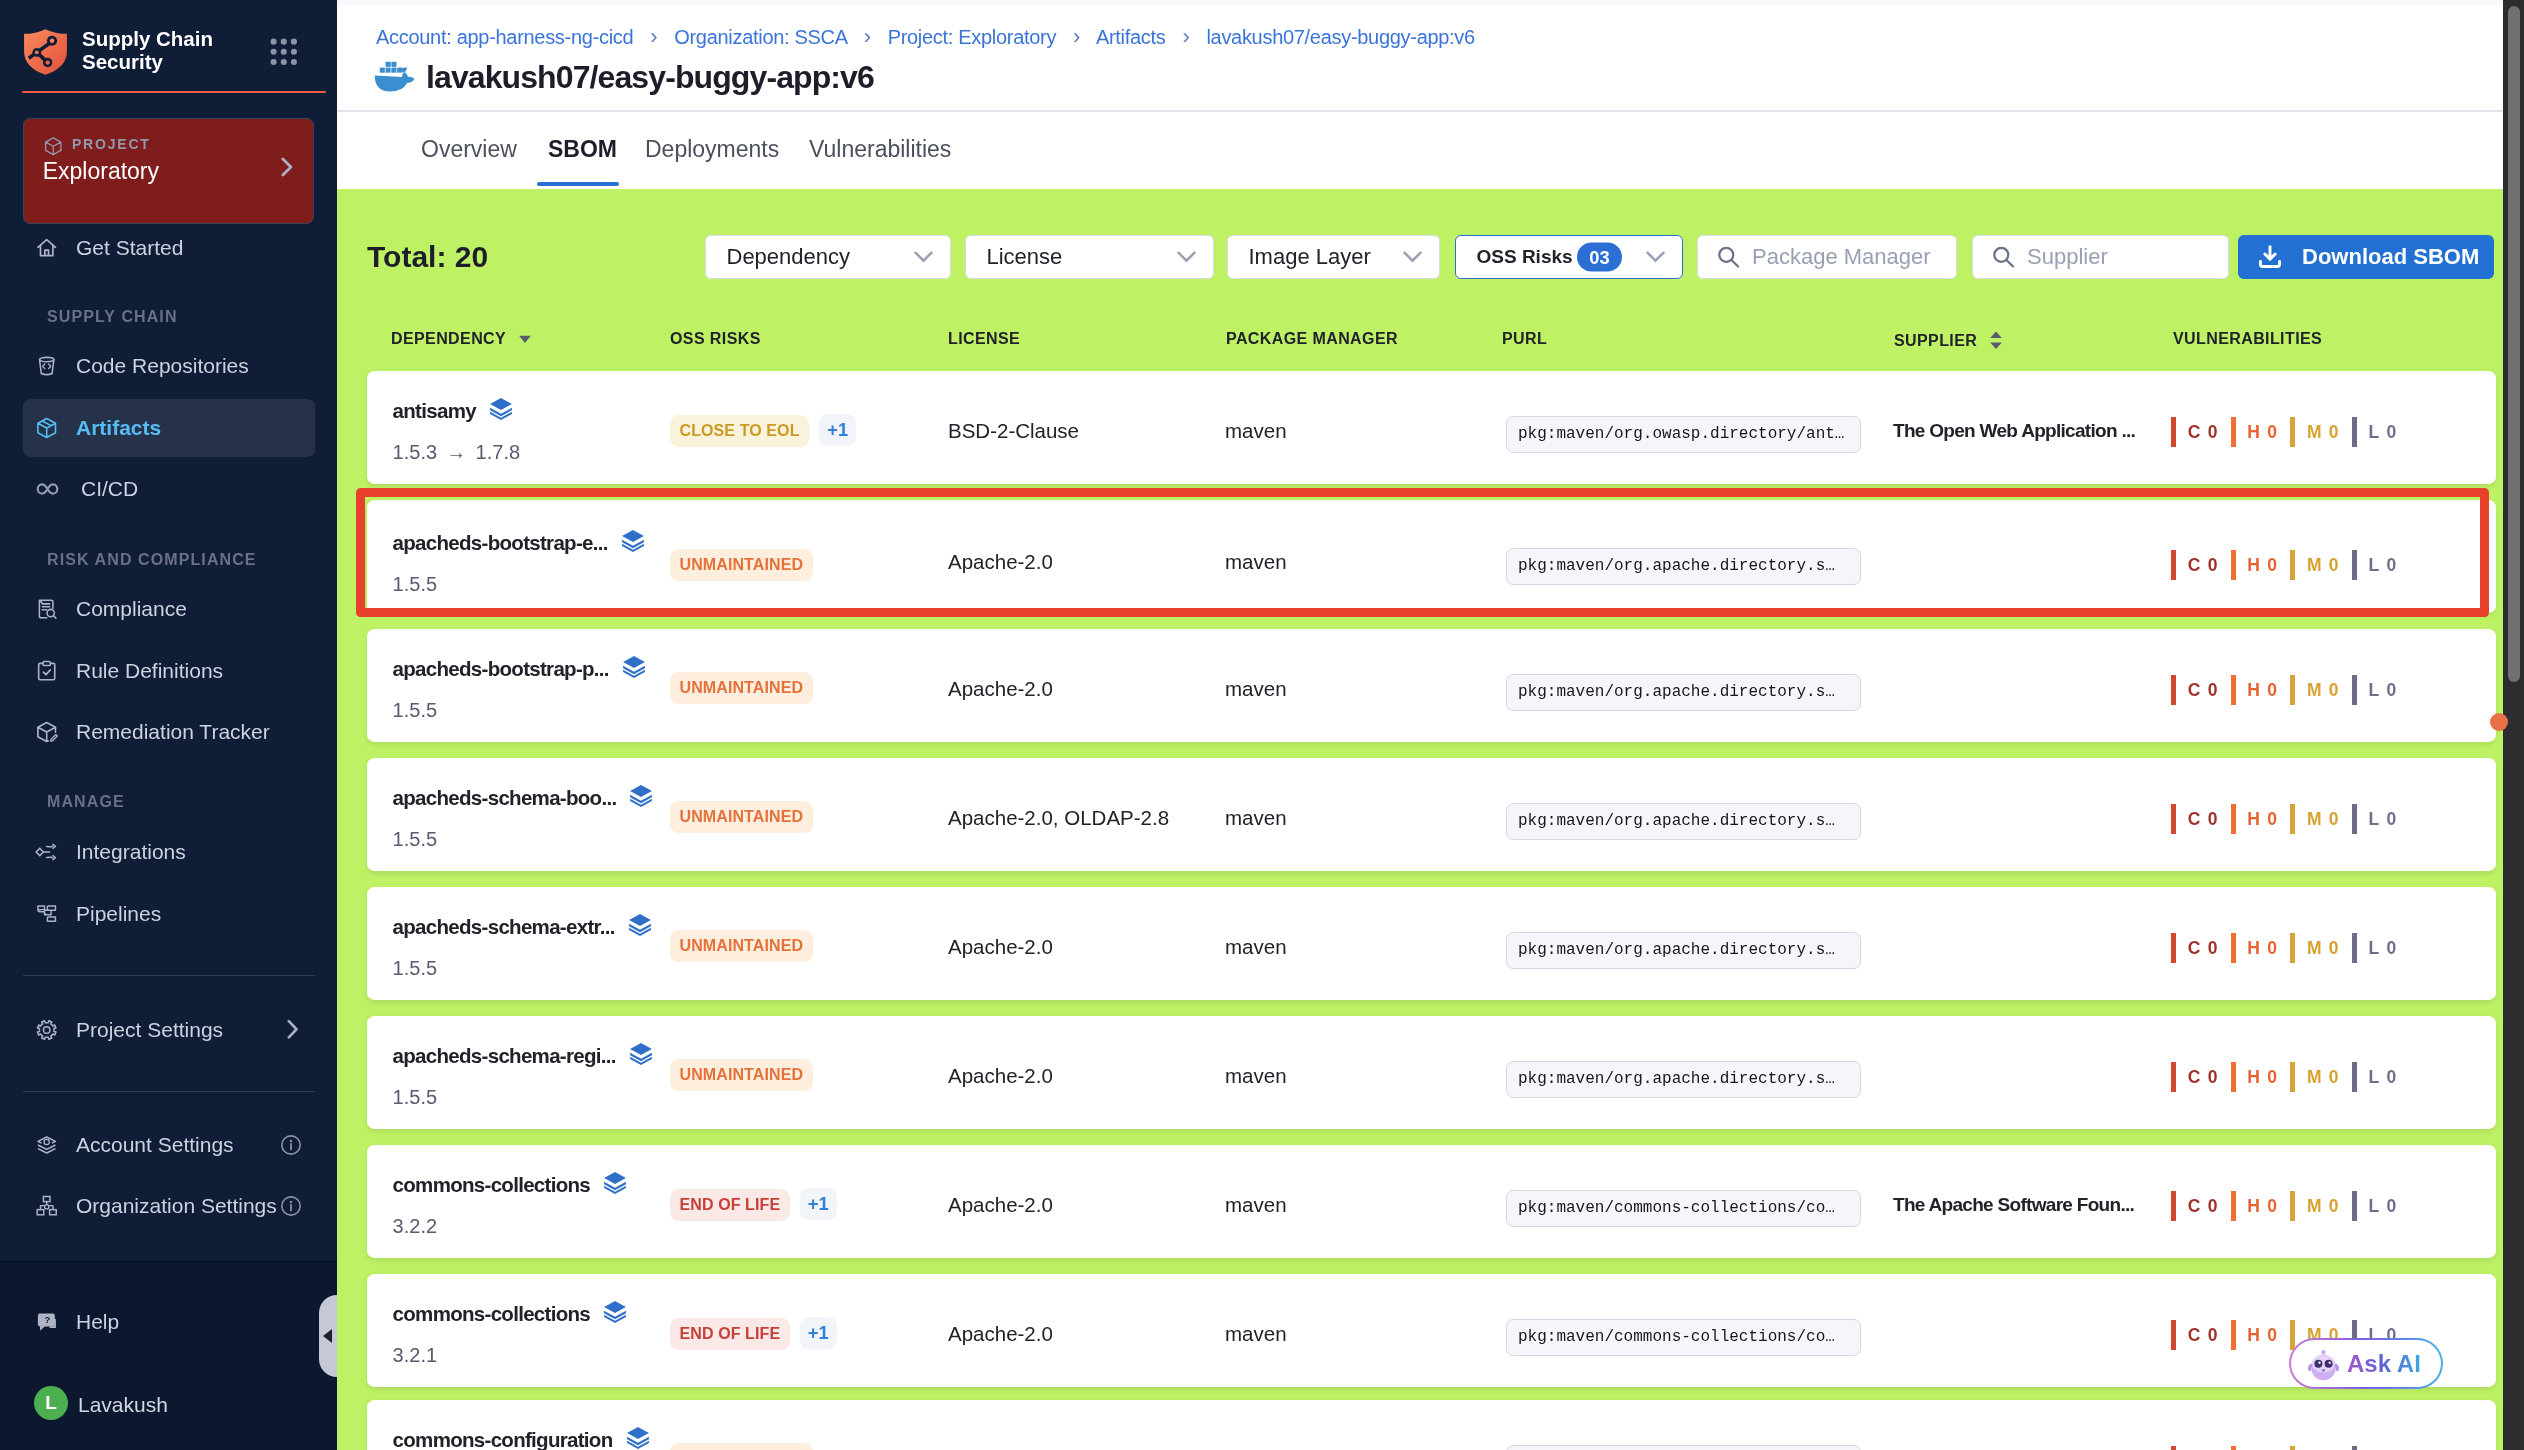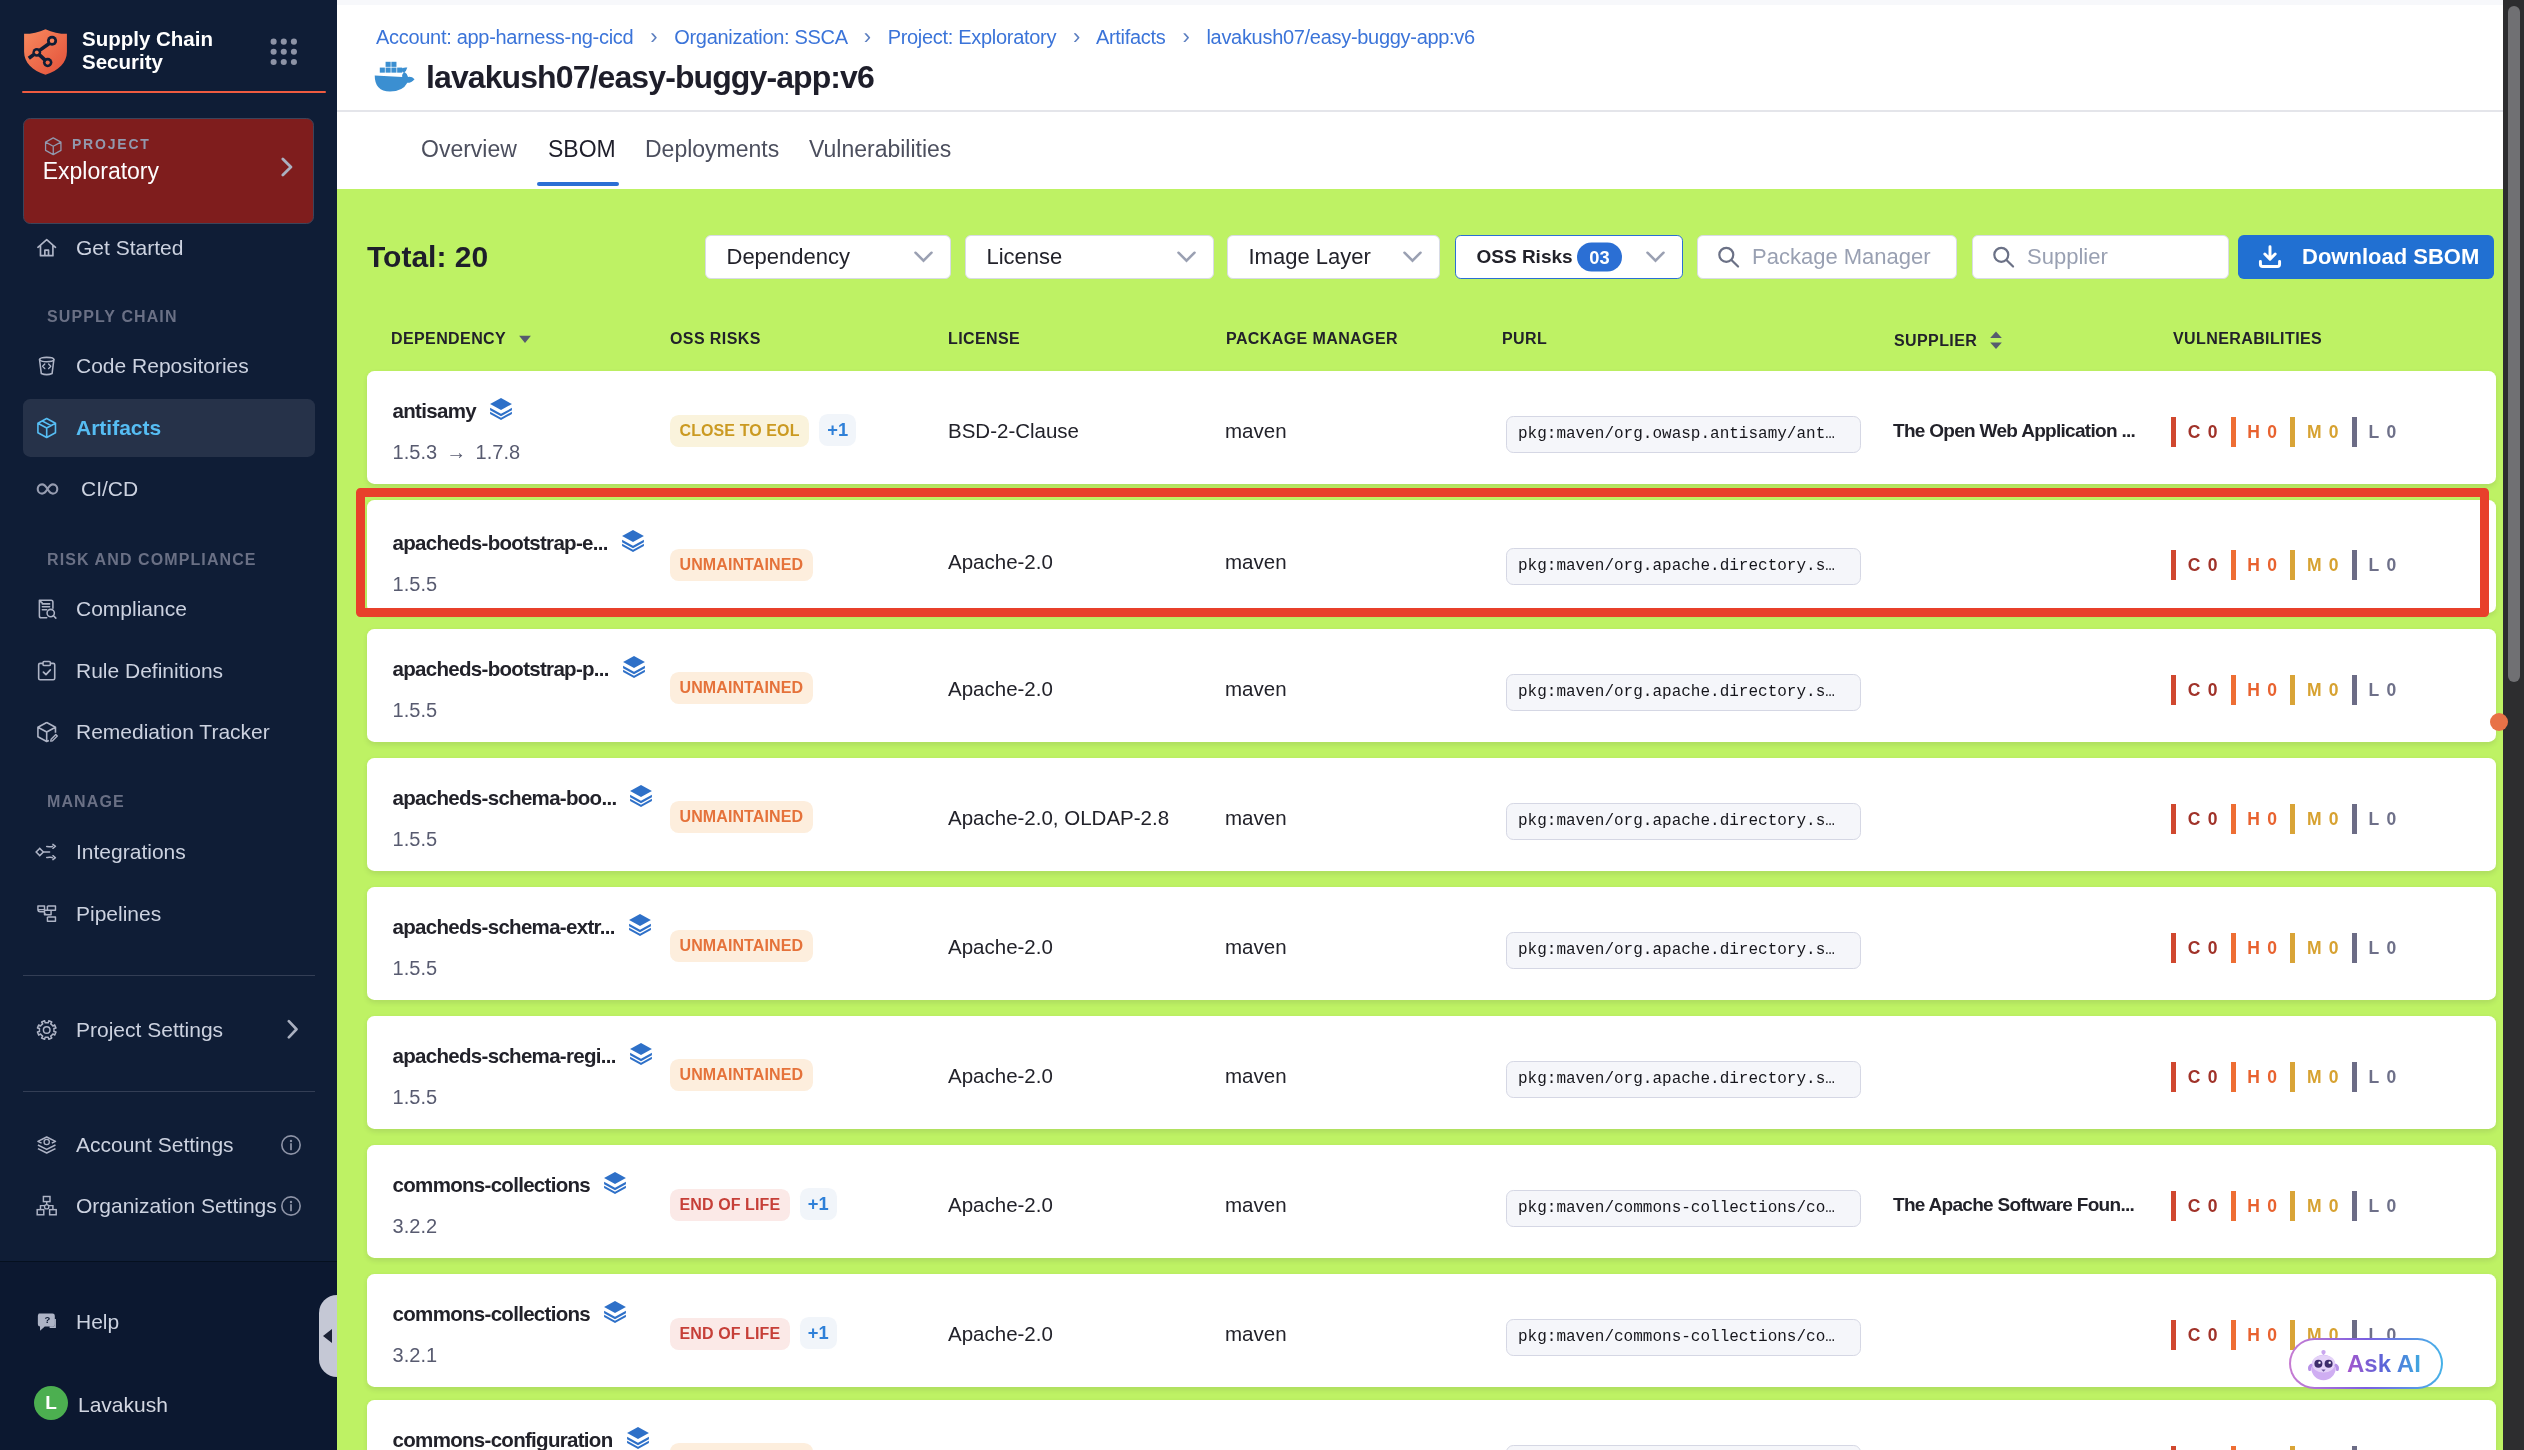--- a/index.html
+++ b/index.html
@@ -25,21 +25,21 @@
 
 
 #main { position:absolute; left:337px; top:5px; width:2166px; height:1450px; background:#bef264; }
 #topWhite { position:absolute; left:0; top:0; width:2166px; height:184px; background:#fff; }
 #headerLine { position:absolute; left:0; top:105px; width:2166px; height:1.5px; background:#e4e5ea; }
 .crumbs { position:absolute; left:39px; top:19px; font-size:20px; letter-spacing:-0.3px; color:#3b74d9; white-space:nowrap; }
 .crumbs .sep { color:#5c7fc0; margin:0 11.7px; font-size:22px; }
 #dockerIc { position:absolute; left:37px; top:56px; }
 #pgTitle { position:absolute; left:89px; top:54px; font-size:32px; font-weight:700; color:#1e1e2a; letter-spacing:-0.9px;}
 .tab { position:absolute; top:131px; font-size:23px; color:#4c4f5e; }
-.tab.active { font-weight:400; color:#1e1e2a; }
+.tab.active { font-weight:700; color:#1e1e2a; }
 #tabUnderline { position:absolute; left:200px; top:177px; width:82px; height:4.4px; background:#2b6fd4; border-radius:2.2px; }
 
 
 #totalTxt { position:absolute; left:30px; top:235px; font-size:30px; font-weight:700; color:#1e1e2a; }
 .selBox { position:absolute; top:230px; height:44px; background:#fff; border:1.5px solid #d8dbe6; border-radius:5.8px; font-size:22px; color:#22222a; }
 .selBox .lb { position:absolute; left:20.5px; top:50%; transform:translateY(-50%); white-space:nowrap;}
 .selBox.blue { border-color:#2b6fd4; }
 .badge03 { position:absolute; left:121px; top:50%; transform:translateY(-50%); width:45px; height:29px; background:#2b6fd4; color:#fff; border-radius:14.6px; font-size:18.3px; font-weight:700; text-align:center; line-height:29px; }
 .chevD { position:absolute; right:17.5px; top:50%; transform:translateY(-50%); }
 .searchBox { position:absolute; top:230px; height:44px; background:#fff; border:1.5px solid #d8dbe6; border-radius:5.8px; }
@@ -182,21 +182,21 @@
   <div class="row" style="top:366px;">
     <div class="dep">antisamy<svg class="layers" width="24" height="22" viewBox="0 0 33 30">
             <path d="M16.5 0 L31.5 8.2 L16.5 16.4 L1.5 8.2 Z" fill="#2e70c8"></path>
             <path d="M1.5 13.4 L16.5 21.6 L31.5 13.4 L31.5 16.6 L16.5 24.8 L1.5 16.6 Z" fill="#2e70c8"></path>
             <path d="M1.5 18.8 L16.5 27 L31.5 18.8 L31.5 22 L16.5 30 L1.5 22 Z" fill="#2e70c8"></path>
           </svg></div>
     <div class="ver">1.5.3 <span class="arr">→</span> 1.7.8</div>
     <div class="badges"><span class="bdg eol">CLOSE TO EOL</span><span class="bdg plus">+1</span></div>
     <div class="lic">BSD-2-Clause</div>
     <div class="pm">maven</div>
-    <div class="purl">pkg:maven/org.owasp.antisamy/ant…</div>
+    <div class="purl">pkg:maven/org.owasp.directory/ant…</div>
     <div class="supp">The Open Web Application ...</div>
     <div class="vuln"><span class="vg vc"><span class="vbar"></span><span class="vtx">C0</span></span><span class="vg vh"><span class="vbar"></span><span class="vtx">H0</span></span><span class="vg vm"><span class="vbar"></span><span class="vtx">M0</span></span><span class="vg vl"><span class="vbar"></span><span class="vtx">L0</span></span></div>
   </div>
   <div class="row rowlow" style="top:495px;">
     <div class="dep">apacheds-bootstrap-e...<svg class="layers" width="24" height="22" viewBox="0 0 33 30">
             <path d="M16.5 0 L31.5 8.2 L16.5 16.4 L1.5 8.2 Z" fill="#2e70c8"></path>
             <path d="M1.5 13.4 L16.5 21.6 L31.5 13.4 L31.5 16.6 L16.5 24.8 L1.5 16.6 Z" fill="#2e70c8"></path>
             <path d="M1.5 18.8 L16.5 27 L31.5 18.8 L31.5 22 L16.5 30 L1.5 22 Z" fill="#2e70c8"></path>
           </svg></div>
     <div class="ver">1.5.5</div>

